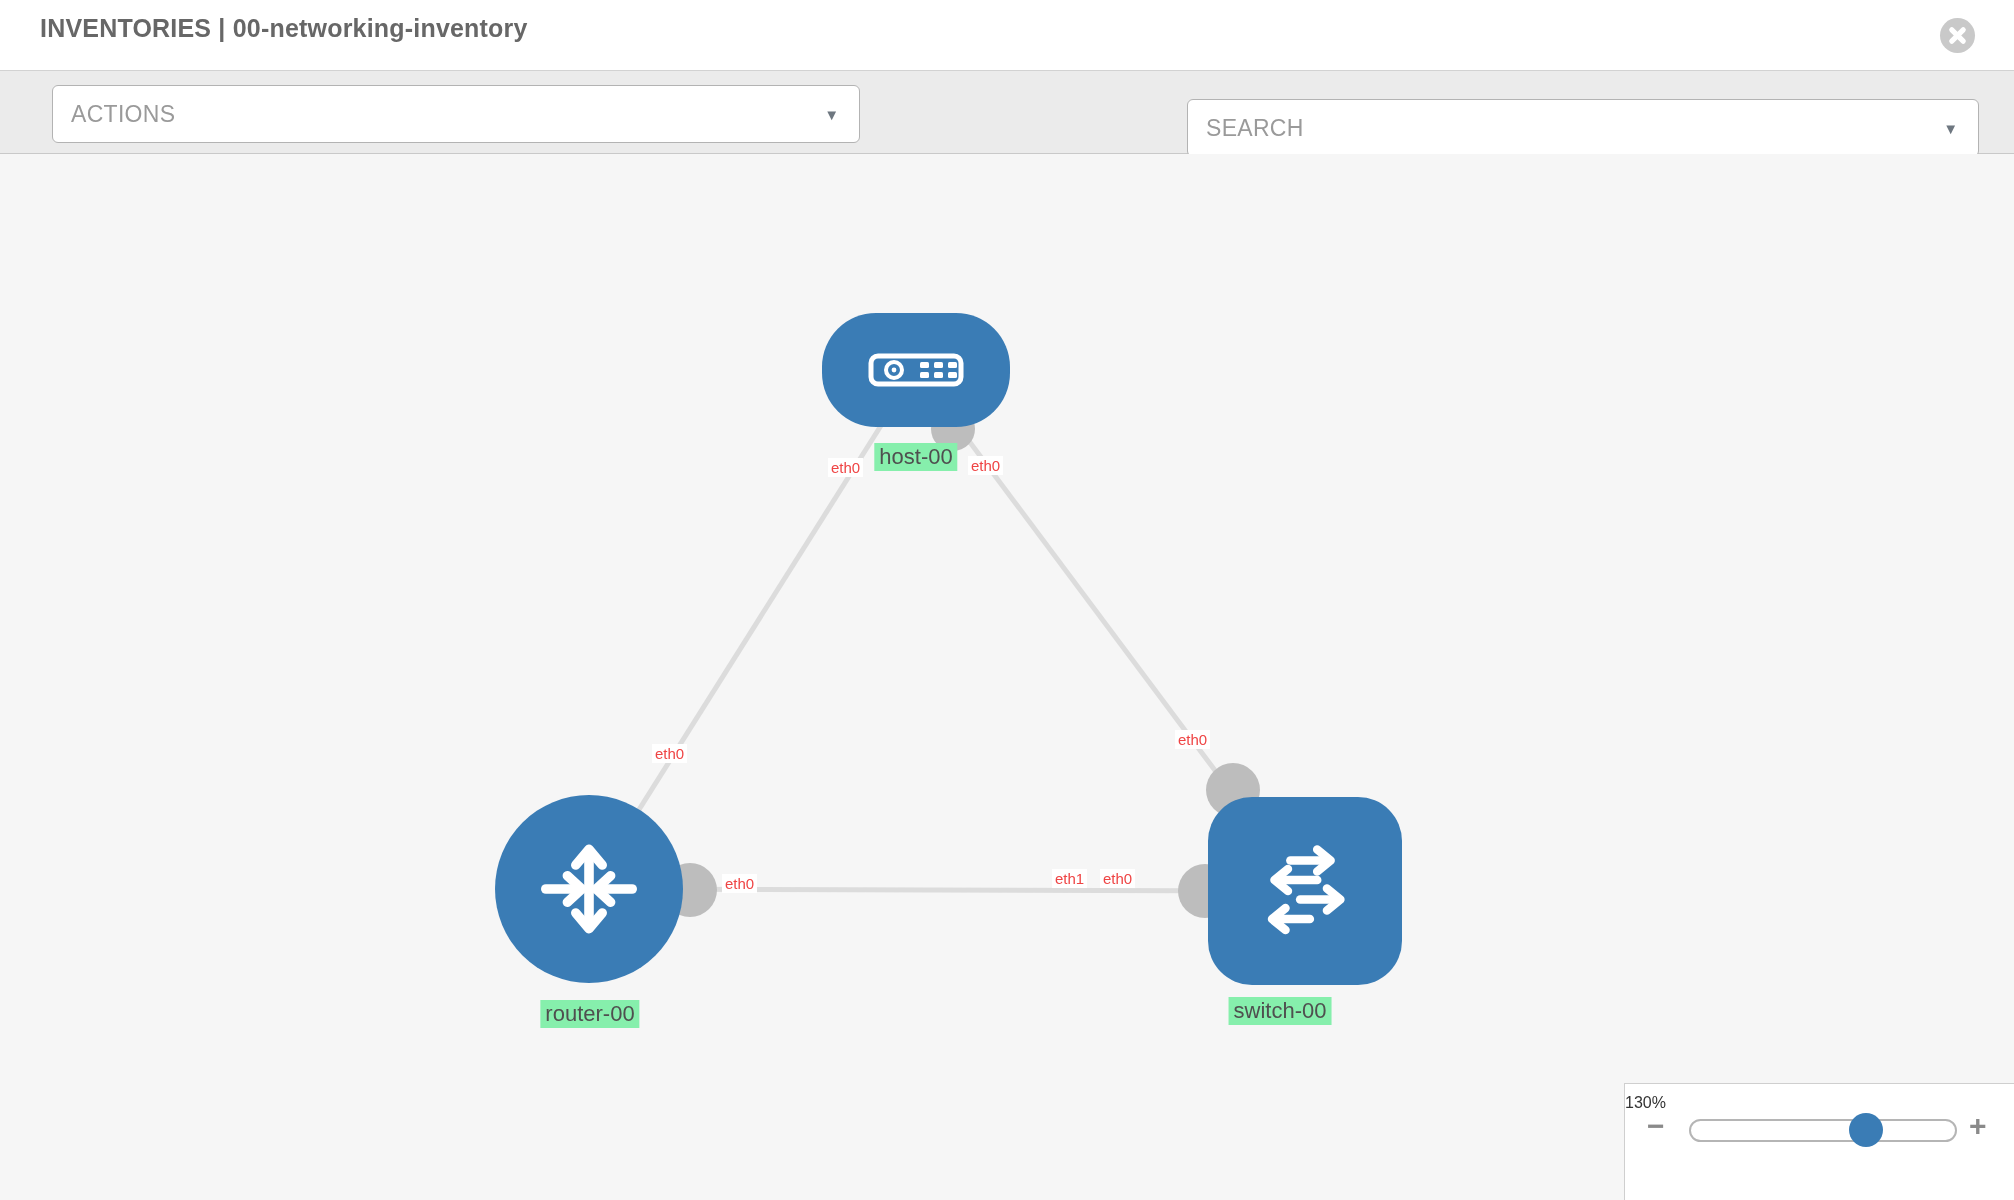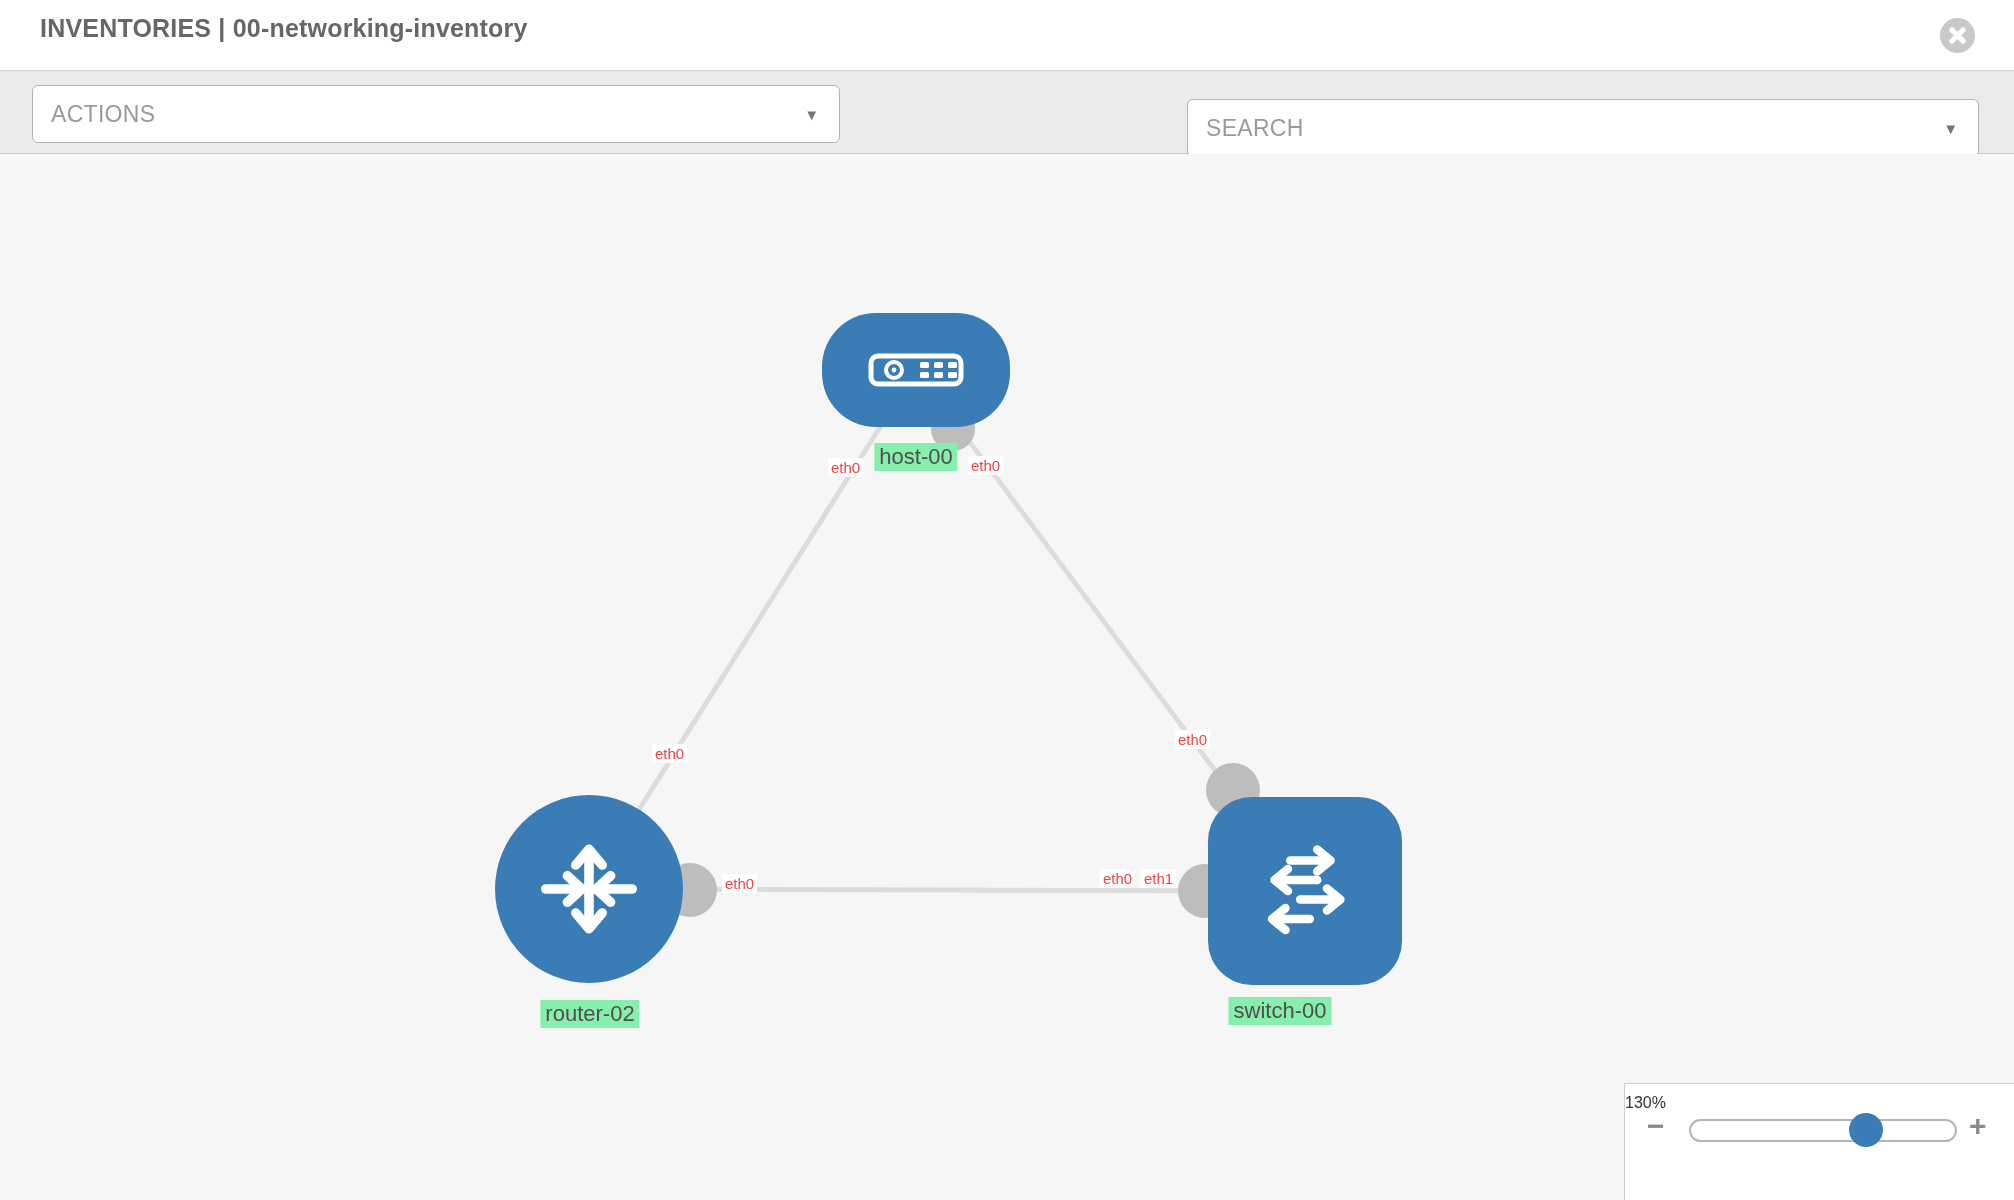--- a/index.html
+++ b/index.html
@@ -29,21 +29,21 @@
     box-sizing:border-box;
   }
   .select-box{
     position:absolute;top:14px;height:58px;background:#ffffff;
     border:1px solid #b3b3b3;border-radius:6px;box-sizing:border-box;
     display:flex;align-items:center;justify-content:space-between;
     padding:0 20px 0 18px;cursor:pointer;
   }
   .select-box .ph{font-size:23px;color:#9a9a9a;letter-spacing:.3px;}
   .caret{font-size:15px;color:#6e7780;line-height:1;}
-  .actions-box{left:32px;width:808px;}
+  .actions-box{left:52px;width:808px;}
   .search-box{left:1187px;width:792px;margin-top:14px;}
   .tool-icon{position:absolute;top:96px;width:34px;height:34px;cursor:pointer;}
   .tool-icon svg{width:100%;height:100%;fill:#8a8a8a;}
   .wrench-btn{left:1050px;}
   .key-btn{left:1116px;}
 
   
   .canvas{
     position:absolute;left:0;top:154px;width:2014px;height:1046px;
     background:#f6f6f6;overflow:hidden;
@@ -175,30 +175,30 @@
         <path d="M60 41 L30 41"></path>
           <path d="M36 32 L25 41 L36 50"></path>
         <path d="M46 57 L74 57"></path>
           <path d="M68 48 L79 57 L68 66"></path>
         <path d="M54 73 L28 73"></path>
           <path d="M34 64 L23 73 L34 82"></path>
       </svg>
     </div>
 
     <div class="node-label" style="left:916px;top:289px;">host-00</div>
-    <div class="node-label" style="left:590px;top:846px;">router-02</div>
+    <div class="node-label" style="left:590px;top:846px;">router-00</div>
     <div class="node-label" style="left:1280px;top:843px;">switch-00</div>
 
     <div class="iface-label" style="left:828px;top:304px;">eth0</div>
     <div class="iface-label" style="left:968px;top:302px;">eth0</div>
     <div class="iface-label" style="left:652px;top:590px;">eth0</div>
     <div class="iface-label" style="left:1175px;top:576px;">eth0</div>
     <div class="iface-label" style="left:722px;top:720px;">eth0</div>
     <div class="iface-label" style="left:1100px;top:715px;">eth0</div>
-    <div class="iface-label" style="left:1141px;top:715px;">eth1</div>
+    <div class="iface-label" style="left:1052px;top:715px;">eth1</div>
   </div>
 
   <div class="zoom-panel">
     <div class="zoom-level">130%</div>
     <div class="zoom-minus">−</div>
     <div class="zoom-track">
       <div class="zoom-thumb"></div>
     </div>
     <div class="zoom-plus">+</div>
   </div>

